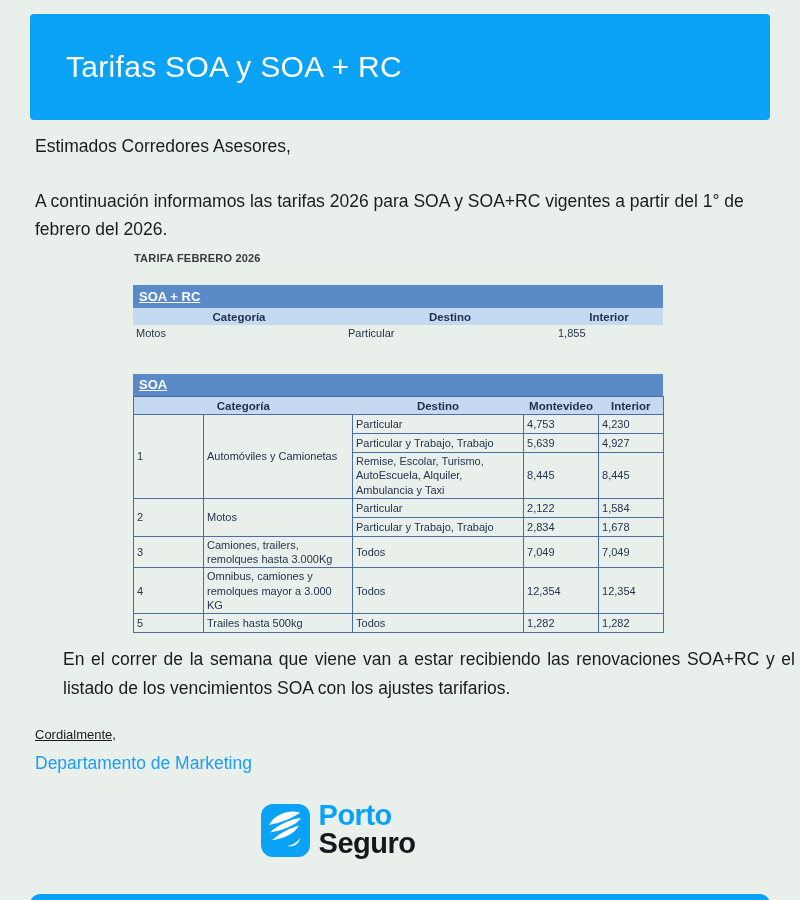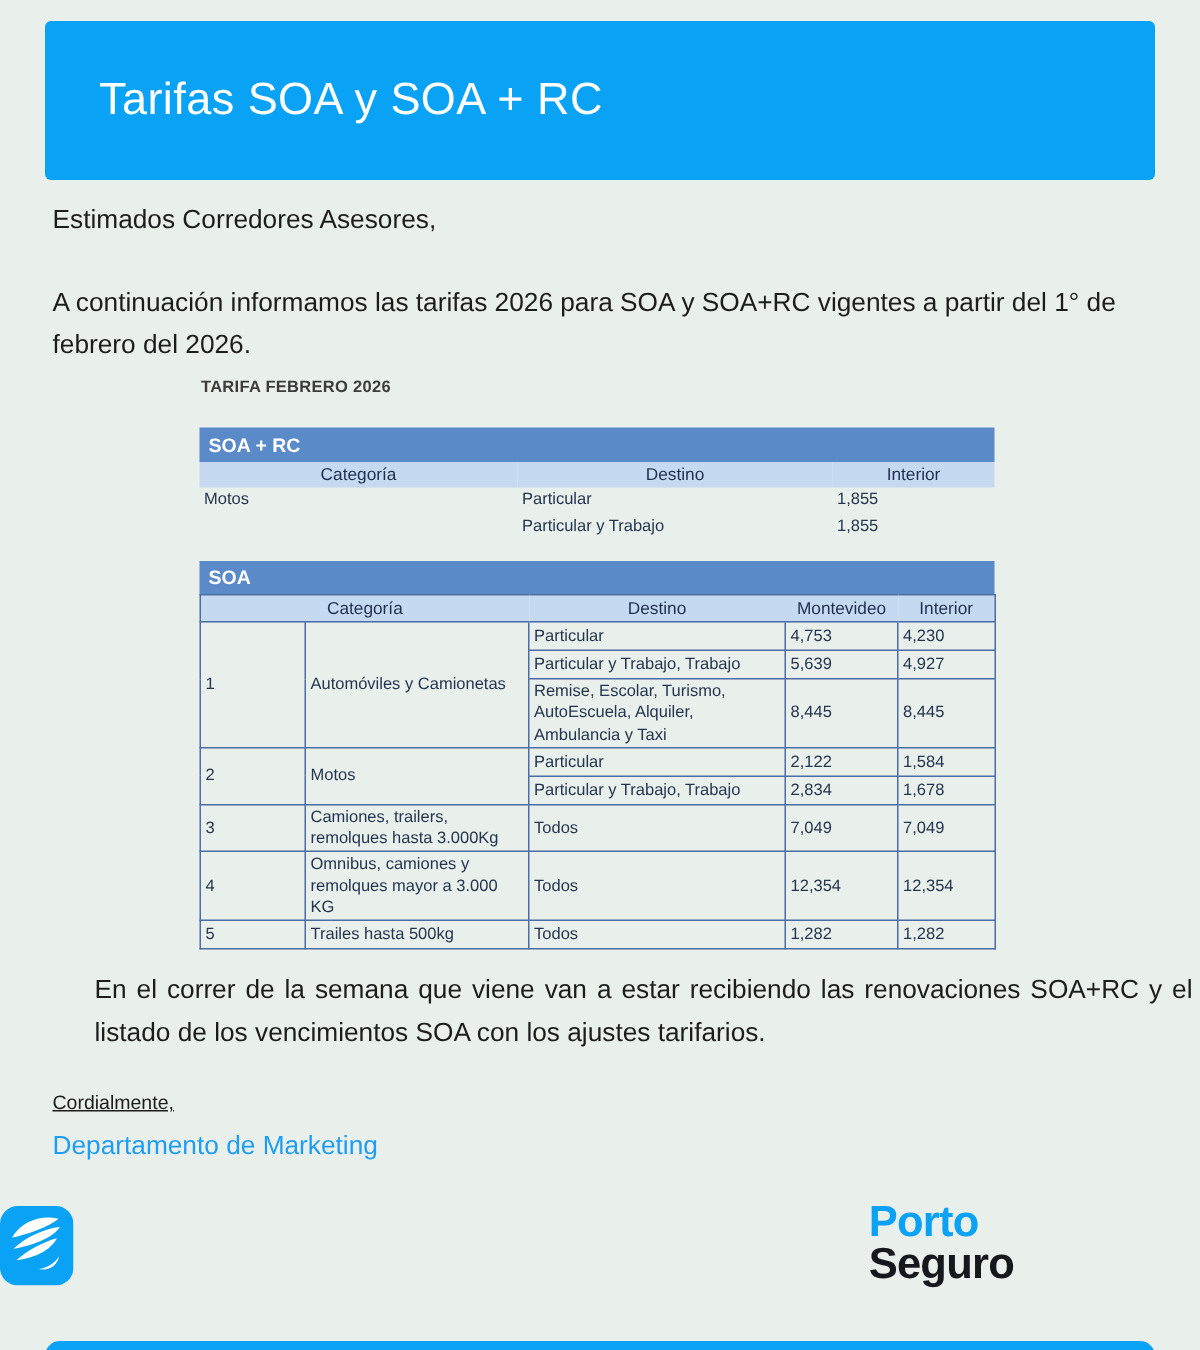--- a/index.html
+++ b/index.html
@@ -27,46 +27,46 @@
   .intro-para{left:35px;top:187px;width:732px;font-size:17.5px;line-height:28px;}
 
   
   .tariff-caption{
     left:134px;top:252px;font-size:11px;font-weight:bold;color:#3b3b3b;
     letter-spacing:.2px;
   }
   .tbl-wrap{left:133px;width:530px;}
   .tbl-title{
     background:#5b8ac9;color:#ffffff;font-weight:bold;font-size:13px;
-    height:23px;line-height:23px;padding-left:6px;
+    height:23px;line-height:23px;padding-left:6px;text-decoration:underline;
   }
   table{border-collapse:collapse;width:530px;table-layout:fixed;
     font-size:11px;color:#24364f;}
-  th{background:#c5d9f1;font-weight:normal;font-size:11.5px;color:#1f2f4d;
+  th{background:#c5d9f1;font-weight:bold;font-size:11.5px;color:#1f2f4d;
     height:17px;padding:0 2px;text-align:center;}
   td{text-align:left;padding:1px 3px;line-height:1.3;}
 
   
   .soarc-table td{height:16px;vertical-align:top;}
 
   
   .soa-table{margin-top:0;}
   .soa-table td{border:1px solid #4a6da6;height:16px;vertical-align:middle;}
   .soa-table th{border-top:1px solid #4a6da6;border-bottom:1px solid #4a6da6;}
   .soa-table th:first-child{border-left:1px solid #4a6da6;}
   .soa-table th:last-child{border-right:1px solid #4a6da6;}
 
   
   .closing-para{left:35px;top:645px;width:732px;font-size:17.5px;
     line-height:29px;text-align:justify;margin-left:28px;}
   .signoff{left:35px;top:727px;font-size:13px;text-decoration:underline;}
   .signature{left:35px;top:753px;font-size:17.5px;color:#1e9df2;}
 
   
-  .logo{left:0;top:801px;width:676px;display:flex;justify-content:space-between;
+  .logo{left:0;top:801px;width:676px;display:flex;justify-content:center;
     align-items:flex-start;gap:9px;}
   .logo-icon{width:49px;height:53px;flex:0 0 auto;margin-top:3px;}
   .logo-words{display:flex;flex-direction:column;line-height:28px;
     font-weight:bold;font-size:29px;letter-spacing:-.5px;}
   .logo-word1{color:#0aa2f4;}
   .logo-word2{color:#15181c;}
 
   
   .bottom-bar{left:30px;top:894px;width:740px;height:12px;
     background:#0aa2f4;border-radius:10px 10px 0 0;}
@@ -95,25 +95,20 @@
       <tr>
         <th>Categoría</th>
         <th>Destino</th>
         <th>Interior</th>
       </tr>
     </thead>
     <tbody class="soarc-table" id="soarc-body">
         <tr>
           <td>Motos</td>
           <td>Particular</td>
-          <td>1,855</td>
-        </tr>
-        <tr>
-          <td></td>
-          <td>Particular y Trabajo</td>
           <td>1,855</td>
         </tr>
       </tbody>
   </table>
 </div>
 
 <div class="abs tbl-wrap" style="top:374px;">
   <div class="tbl-title" style="height:22px;line-height:22px;">SOA</div>
   <table class="soa-table">
     <colgroup>

